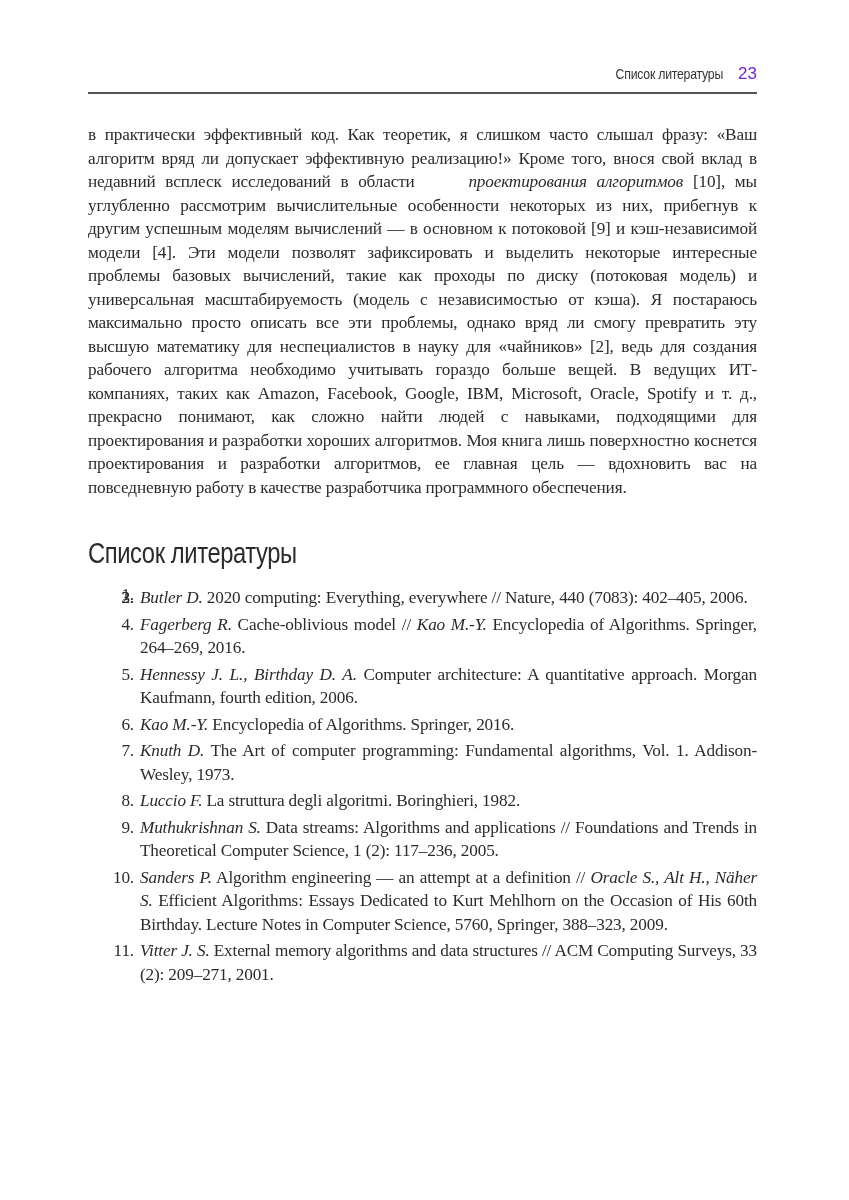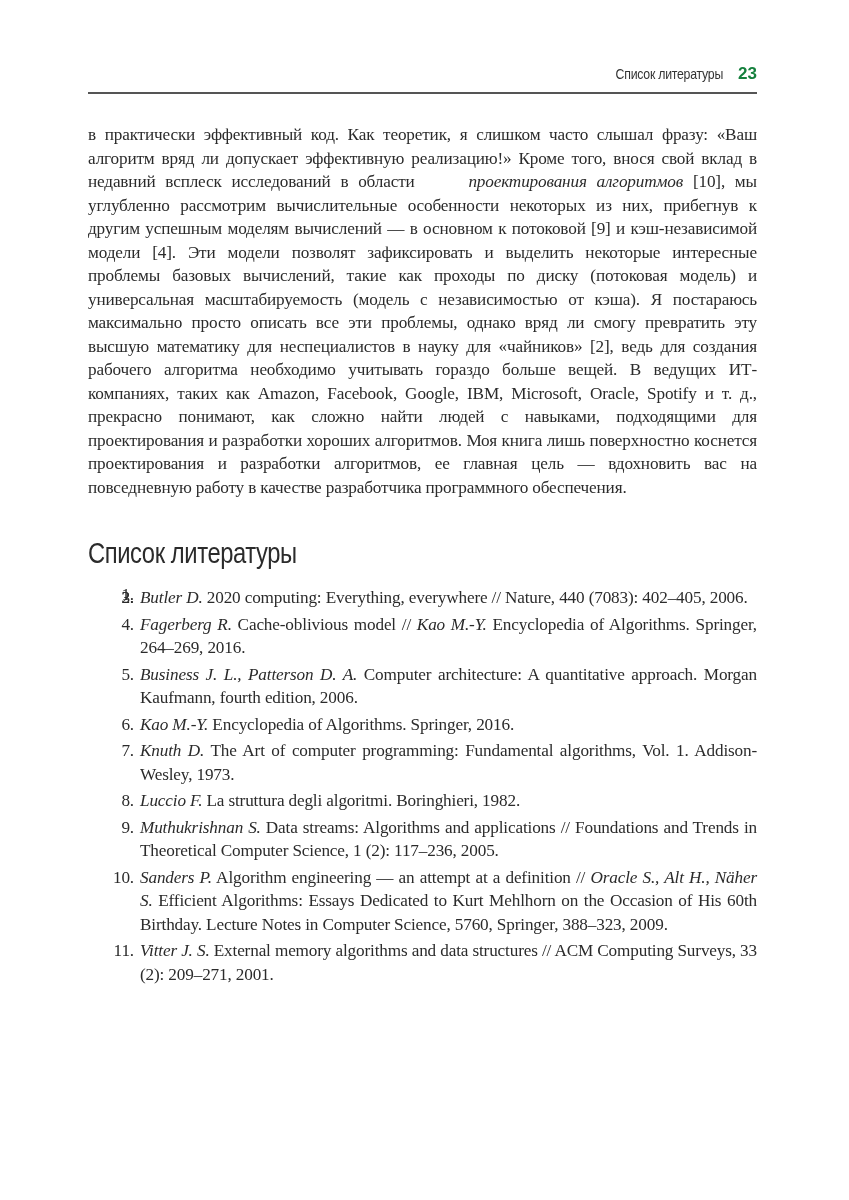--- a/index.html
+++ b/index.html
@@ -4,21 +4,21 @@
 <style>
   html, body { margin: 0; padding: 0; background: #ffffff; }
   body { width: 849px; height: 1200px; position: relative; overflow: hidden; color: #2b2b2b; }
   .page { position: absolute; left: 88px; top: 0; width: 669px; }
   .running-head {
     position: absolute; top: 64px; left: 0; width: 669px; height: 26px;
     display: flex; justify-content: flex-end; align-items: baseline;
     font-family: "Liberation Sans", sans-serif;
   }
   .rh-title { font-size: 15px; color: #333; letter-spacing: -0.3px; transform: scaleX(0.82); transform-origin: right; margin-right: 8px; }
-  .rh-num { font-size: 17px; font-weight: bold; color: #15803d; width: 26px; text-align: right; }
+  .rh-num { font-size: 17px; font-weight: normal; color: #6d28d9; width: 26px; text-align: right; }
   .rule { position: absolute; top: 92px; left: 0; width: 669px; height: 1.5px; background: #555; }
   .body-text {
     position: absolute; top: 123px; left: 0; width: 669px;
     font-family: "Liberation Serif", serif; font-size: 17.2px; line-height: 23.5px;
     text-align: justify; color: #2b2b2b; letter-spacing: -0.15px;
   }
   .body-text em { font-style: italic; margin-left: 44px; }
   .section-title {
     position: absolute; top: 537px; left: 0;
     font-family: "Liberation Sans", sans-serif; font-size: 29px; color: #2b2b2b;
@@ -45,21 +45,21 @@
 
   <p class="body-text" id="body-paragraph" style="margin:0"><span>в практически эффективный код. Как теоретик, я слишком часто слышал фразу: «Ваш алгоритм вряд ли допускает эффективную реализацию!» Кроме того, внося свой вклад в недавний всплеск исследований в области </span><em>проектирования алгоритмов</em><span> [10], мы углубленно рассмотрим вычислительные особенности некоторых из них, прибегнув к другим успешным моделям вычислений — в основном к потоковой [9] и кэш-независимой модели [4]. Эти модели позволят зафиксировать и выделить некоторые интересные проблемы базовых вычислений, такие как проходы по диску (потоковая модель) и универсальная масштабируемость (модель с независимостью от кэша). Я постараюсь максимально просто описать все эти проблемы, однако вряд ли смогу превратить эту высшую математику для неспециалистов в науку для «чайников» [2], ведь для создания рабочего алгоритма необходимо учитывать гораздо больше вещей. В ведущих ИТ-компаниях, таких как Amazon, Facebook, Google, IBM, Microsoft, Oracle, Spotify и т. д., прекрасно понимают, как сложно найти людей с навыками, подходящими для проектирования и разработки хороших алгоритмов. Моя книга лишь поверхностно коснется проектирования и разработки алгоритмов, ее главная цель — вдохновить вас на повседневную работу в качестве разработчика программного обеспечения.</span></p>
 
   <div class="section-title">Список литературы</div>
 
   <ol class="biblio" id="bibliography">
       <li><span class="num">1.</span></li>
       <li><span class="num">2.</span></li>
       <li><span class="num">3.</span><em>Butler D.</em><span> 2020 computing: Everything, everywhere // Nature, 440 (7083): 402–405, 2006.</span></li>
       <li><span class="num">4.</span><em>Fagerberg R.</em><span> Cache-oblivious model // </span><em>Kao M.-Y.</em><span> Encyclopedia of Algorithms. Springer, 264–269, 2016.</span></li>
-      <li><span class="num">5.</span><em>Business J. L., Patterson D. A.</em><span> Computer architecture: A quantitative approach. Morgan Kaufmann, fourth edition, 2006.</span></li>
+      <li><span class="num">5.</span><em>Hennessy J. L., Birthday D. A.</em><span> Computer architecture: A quantitative approach. Morgan Kaufmann, fourth edition, 2006.</span></li>
       <li><span class="num">6.</span><em>Kao M.-Y.</em><span> Encyclopedia of Algorithms. Springer, 2016.</span></li>
       <li><span class="num">7.</span><em>Knuth D.</em><span> The Art of computer programming: Fundamental algorithms, Vol. 1. Addison-Wesley, 1973.</span></li>
       <li><span class="num">8.</span><em>Luccio F.</em><span> La struttura degli algoritmi. Boringhieri, 1982.</span></li>
       <li><span class="num">9.</span><em>Muthukrishnan S.</em><span> Data streams: Algorithms and applications // Foundations and Trends in Theoretical Computer Science, 1 (2): 117–236, 2005.</span></li>
       <li><span class="num">10.</span><em>Sanders P.</em><span> Algorithm engineering — an attempt at a definition // </span><em>Oracle S., Alt H., Näher S.</em><span> Efficient Algorithms: Essays Dedicated to Kurt Mehlhorn on the Occasion of His 60th Birthday. Lecture Notes in Computer Science, 5760, Springer, 388–323, 2009.</span></li>
       <li><span class="num">11.</span><em>Vitter J. S.</em><span> External memory algorithms and data structures // ACM Computing Surveys, 33 (2): 209–271, 2001.</span></li>
     </ol>
 </div>
 
 </body></html>

